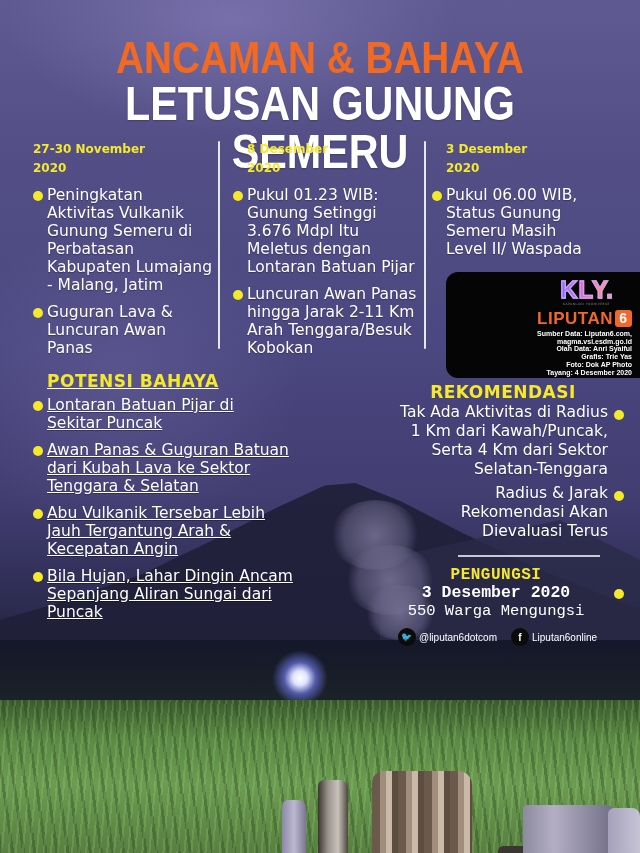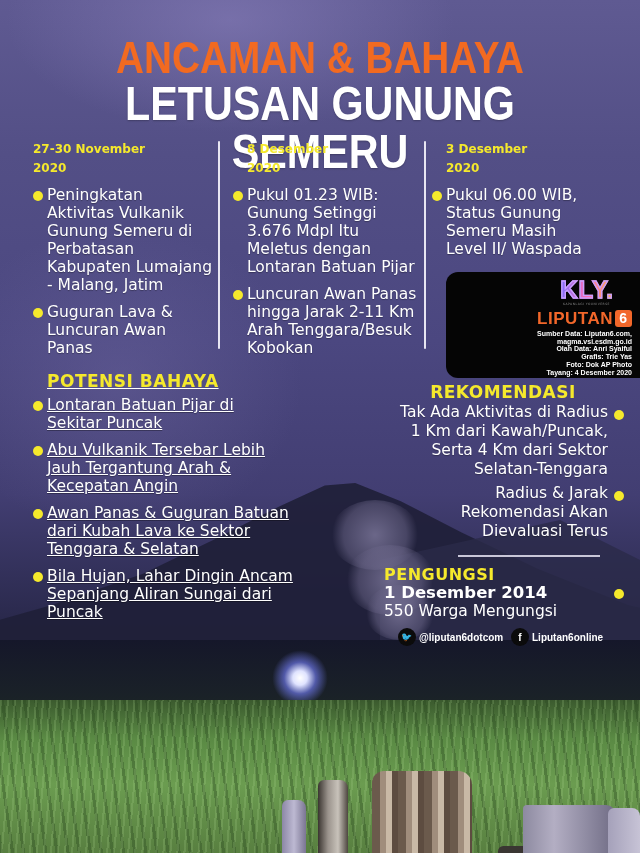--- a/index.html
+++ b/index.html
@@ -115,34 +115,34 @@
     
     .rek { position: absolute; right: 16px; top: 383px; width: 230px; text-align: right; }
     .rek .section-head { padding-right: 12px; text-align: center; }
     .rbullets { list-style: none; margin-top: 2px; }
     .rbullets li {
       position: relative; padding-right: 16px; font-size: 15.5px; line-height: 19px; color: #fff; margin-bottom: 5px;
       text-shadow: 0 1px 1px rgba(0,0,0,0.3);
     }
     .rbullets .dot { left: auto; right: 0; top: 7px; }
     .hdivider { position: absolute; left: 458px; top: 555px; width: 142px; height: 2px; background: #c9c7d8; }
-    .peng { position: absolute; right: 16px; top: 566px; width: 240px; text-align: left; }
+    .peng { position: absolute; right: 16px; top: 566px; width: 240px; text-align: center; font-family: Liberation Mono, monospace; }
     .peng .section-head { padding-right: 16px; font-size: 16px; }
     .peng-date { position: relative; padding-right: 16px; font-weight: 700; font-size: 16.5px; line-height: 18px; }
     .peng-date .dot { left: auto; right: 0; top: 5px; }
     .peng-count { padding-right: 16px; font-size: 15.5px; line-height: 19px; }
 
     
     .social { position: absolute; top: 628px; display: flex; align-items: center; }
     .soc-icon {
       width: 18px; height: 18px; border-radius: 50%; background: #0b0b0b; color: #fff;
       display: flex; align-items: center; justify-content: center; font-size: 10px; font-weight: 700;
       font-family: "Liberation Sans", sans-serif;
     }
-    .soc-label { margin-left: 3px; font-family: "Liberation Sans", sans-serif; font-weight: 700; font-size: 10px; color: #fff; }
+    .soc-label { margin-left: 3px; font-family: "Liberation Sans", sans-serif; font-weight: 400; font-size: 10px; color: #fff; }
   </style>
 </head>
 <body>
 
 <div class="bg">
   <div class="sky"></div>
   <div class="mountain"></div>
   <div class="mountain-right"></div>
   <div class="plume" style="left:330px;top:500px;width:90px;height:70px;"></div>
   <div class="plume" style="left:345px;top:545px;width:90px;height:70px;"></div>
@@ -213,40 +213,40 @@
     <div>Grafis: Trie Yas</div>
     <div>Foto: Dok AP Photo</div>
     <div>Tayang: 4 Desember 2020</div>
   </div>
 </div>
 
 <div class="col" style="left:33px;top:372px;width:260px;text-decoration:underline;">
   <div class="section-head" style="padding-left:14px;">POTENSI BAHAYA</div>
   <ul class="bullets" style="margin-top:6px;">
     <li><span class="dot"></span><span>Lontaran Batuan Pijar di Sekitar Puncak</span></li>
+    <li><span class="dot"></span><span>Awan Panas &amp; Guguran Batuan dari Kubah Lava ke Sektor Tenggara &amp; Selatan</span></li>
     <li><span class="dot"></span><span>Abu Vulkanik Tersebar Lebih Jauh Tergantung Arah &amp; Kecepatan Angin</span></li>
-    <li><span class="dot"></span><span>Awan Panas &amp; Guguran Batuan dari Kubah Lava ke Sektor Tenggara &amp; Selatan</span></li>
     <li><span class="dot"></span><span>Bila Hujan, Lahar Dingin Ancam Sepanjang Aliran Sungai dari Puncak</span></li>
   </ul>
 </div>
 
 <div class="rek">
   <div class="section-head">REKOMENDASI</div>
   <ul class="rbullets">
     <li><span class="dot"></span><span>Tak Ada Aktivitas di Radius 1 Km dari Kawah/Puncak, Serta 4 Km dari Sektor Selatan-Tenggara</span></li>
     <li><span class="dot"></span><span>Radius &amp; Jarak Rekomendasi Akan Dievaluasi Terus</span></li>
   </ul>
 </div>
 
 <div class="hdivider"></div>
 
 <div class="peng">
   <div class="section-head">PENGUNGSI</div>
   <div class="peng-date">
-    <span>1 Desember 2014</span>
+    <span>3 Desember 2020</span>
     <span class="dot"></span>
   </div>
   <div class="peng-count">550 Warga Mengungsi</div>
 </div>
 
 <div class="social" style="left:398px;">
   <span class="soc-icon" style="font-size:9px;">🐦</span>
   <span class="soc-label">@liputan6dotcom</span>
 </div>
 <div class="social" style="left:511px;">

